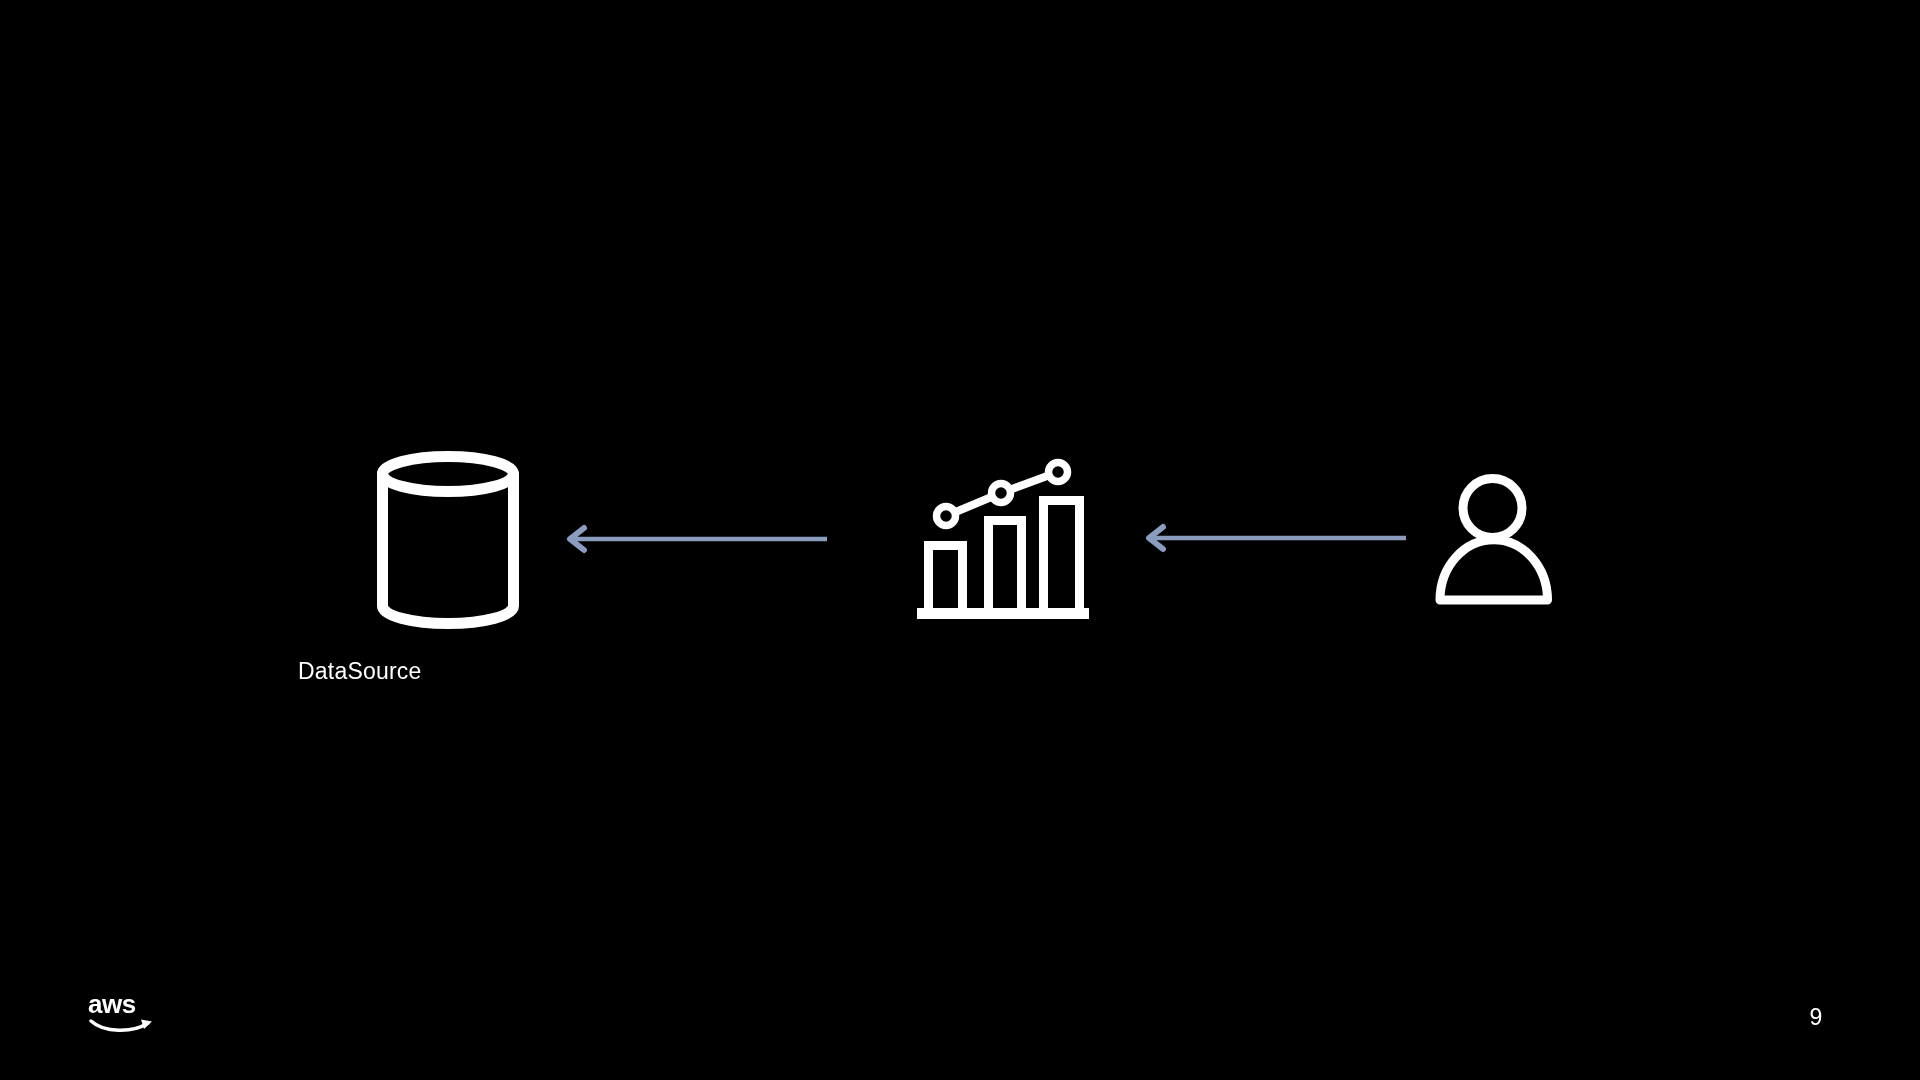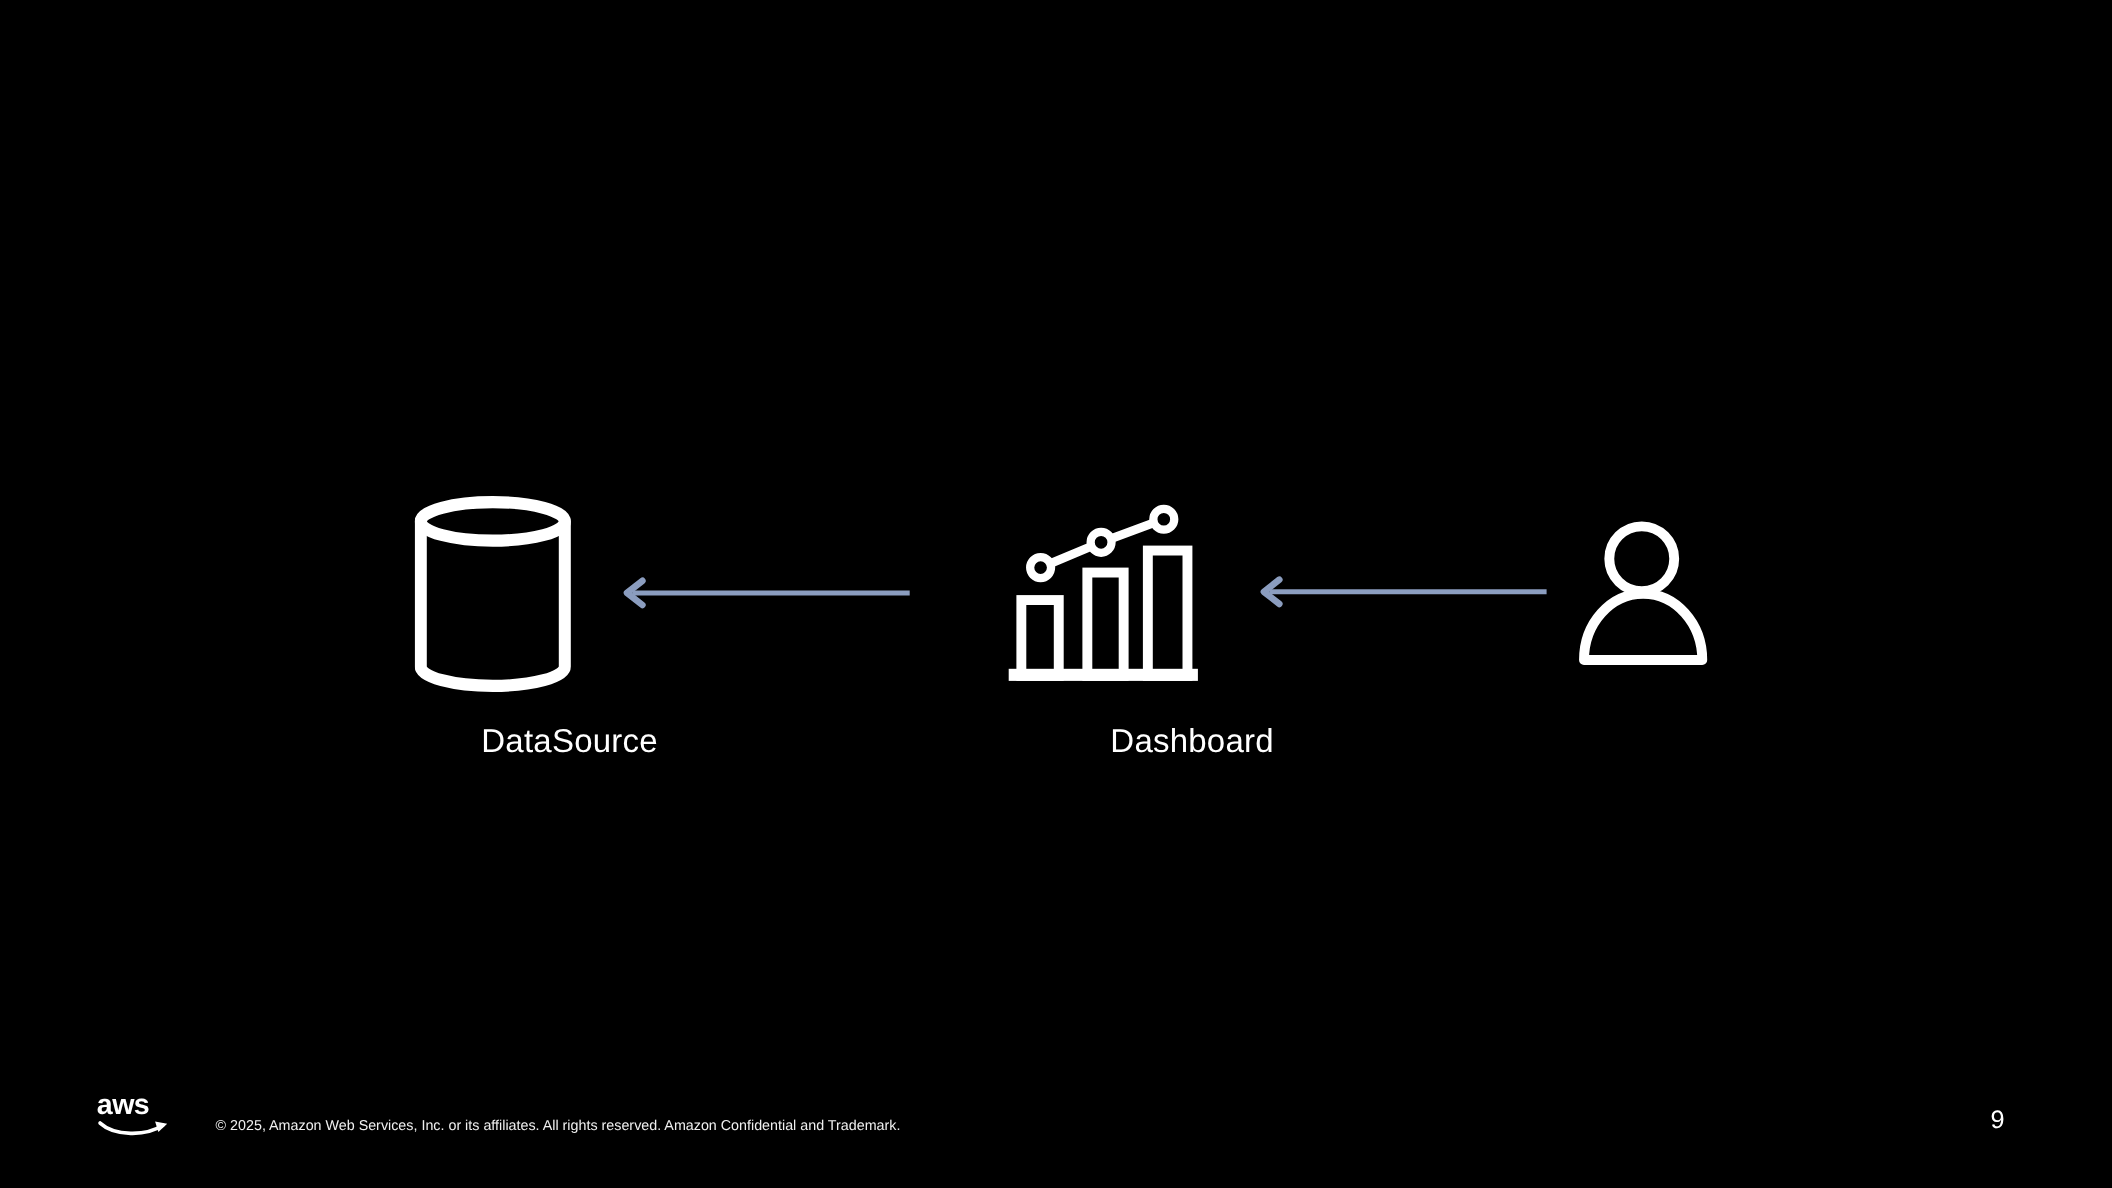--- a/index.html
+++ b/index.html
@@ -9,22 +9,22 @@
     background:var(--bg,#000);
     overflow:hidden;
     font-family:"Liberation Sans", sans-serif;
     color:#fff;
   }
   .node{position:absolute;}
   .icon-svg{display:block;color:var(--icon,#fff);}
   .node-label{
     position:absolute;
     width:300px;
-    text-align:right;
-    font-size:30px;
+    text-align:left;
+    font-size:23px;
     font-weight:400;
     color:var(--icon,#fff);
     letter-spacing:0.2px;
     white-space:nowrap;
   }
   .arrow{position:absolute;color:var(--accent,#8B9DBF);}
   .footer-logo{position:absolute;left:88px;top:991px;width:66px;height:48px;}
   .aws-text{
     display:block;
     font-size:26px;
@@ -74,21 +74,20 @@
       <rect x="2" y="156" width="172" height="11" fill="currentColor"></rect>
       <rect x="13.5" y="93.5" width="34" height="69" fill="none" stroke="currentColor" stroke-width="9"></rect>
       <rect x="73.5" y="68.5" width="33" height="94" fill="none" stroke="currentColor" stroke-width="9"></rect>
       <rect x="128.5" y="48.5" width="36" height="114" fill="none" stroke="currentColor" stroke-width="9"></rect>
       <polyline points="31,64 86,41 143,20" fill="none" stroke="currentColor" stroke-width="8"></polyline>
       <circle cx="31" cy="64" r="9.5" fill="#000" stroke="currentColor" stroke-width="7.5"></circle>
       <circle cx="86" cy="41" r="9.5" fill="#000" stroke="currentColor" stroke-width="7.5"></circle>
       <circle cx="143" cy="20" r="9.5" fill="#000" stroke="currentColor" stroke-width="7.5"></circle>
     </svg>
   </div>
-  <div class="node-label" style="left:858px;top:658px;">Dashboard</div>
 
   <svg class="arrow" style="left:1142px;top:513px;" width="270" height="50" viewBox="0 0 270 50">
     <line x1="264" y1="25" x2="12" y2="25" stroke="currentColor" stroke-width="4.5"></line>
     <polyline points="21,14 7,25 21,36" fill="none" stroke="currentColor" stroke-width="6" stroke-linecap="round" stroke-linejoin="round"></polyline>
   </svg>
 
   <div class="node" style="left:1433px;top:468px;">
     <svg class="icon-svg" width="124" height="140" viewBox="0 0 124 140">
       <path d="M 7 132 A 53.5 60 0 0 1 114.5 132 Z" fill="#000" stroke="currentColor" stroke-width="9" stroke-linejoin="round"></path>
       <circle cx="59.5" cy="40" r="29.5" fill="#000" stroke="currentColor" stroke-width="9"></circle>
@@ -96,17 +95,16 @@
   </div>
 
   <div class="footer-logo">
     <span class="aws-text">aws</span>
     <svg class="aws-smile" width="66" height="20" viewBox="0 0 66 20">
       <path d="M 2 3 C 15 15 44 15 59 5" fill="none" stroke="#fff" stroke-width="3.4" stroke-linecap="round"></path>
       <path d="M 52 1.5 L 63 3.5 L 55 11 Z" fill="#fff"></path>
     </svg>
   </div>
 
-  <div class="copyright">© 2025, Amazon Web Services, Inc. or its affiliates. All rights reserved. Amazon Confidential and Trademark.</div>
 
   <div class="page-number">9</div>
 
 </div>
 
 </body></html>

